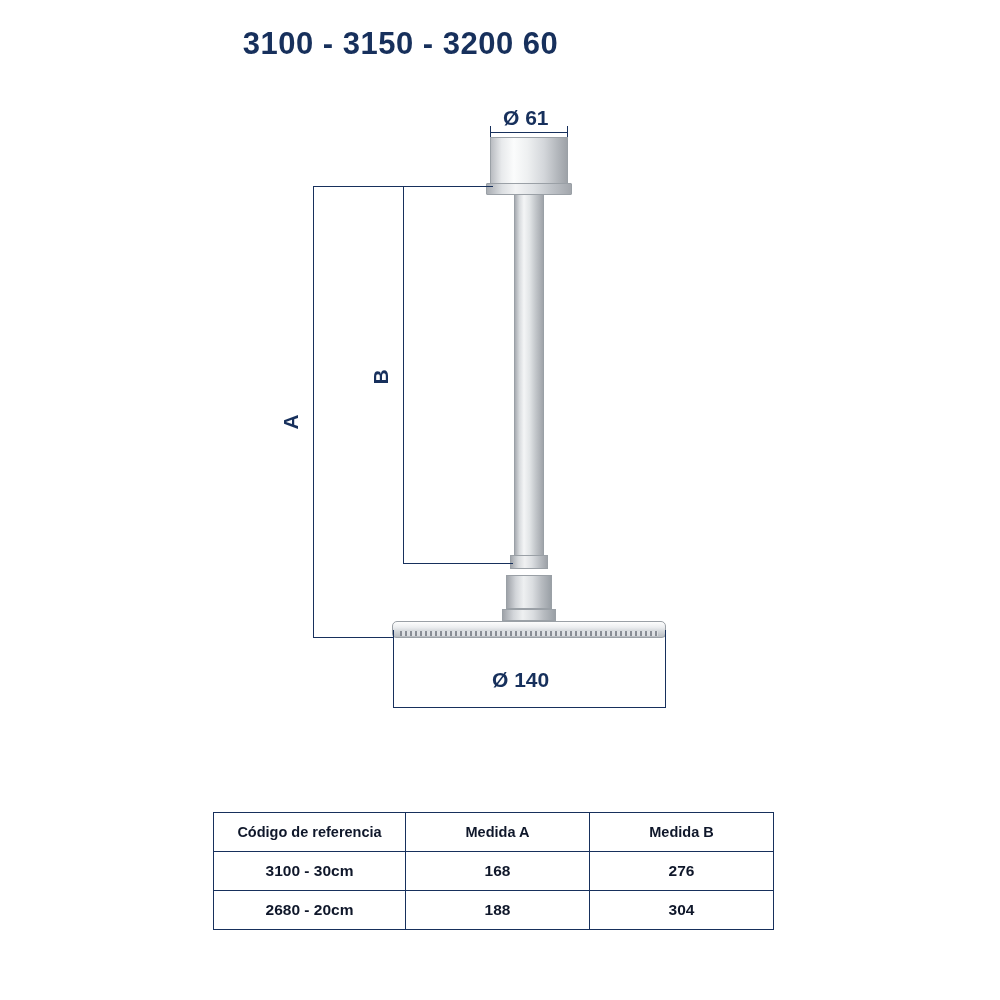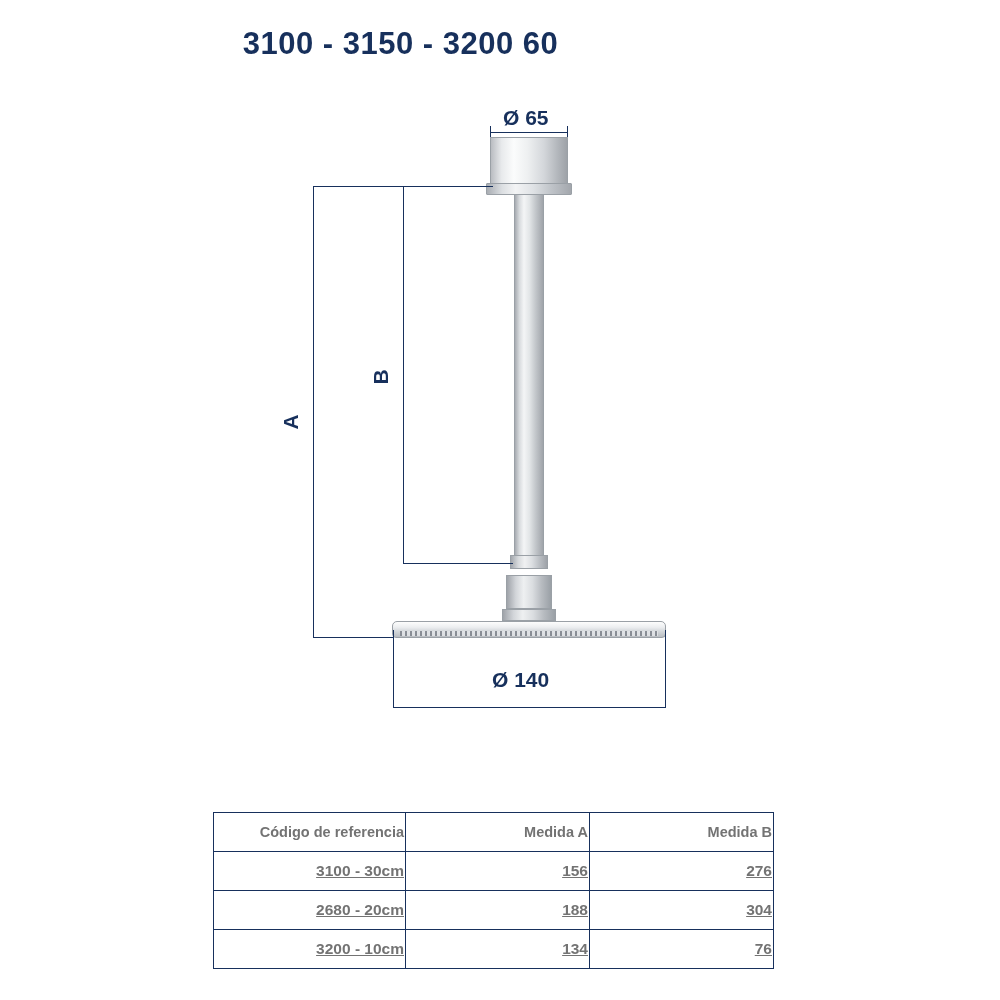--- a/index.html
+++ b/index.html
@@ -169,54 +169,53 @@
     width: 560px;
   }
   table.spec {
     border-collapse: collapse;
     width: 560px;
     table-layout: fixed;
   }
   table.spec th, table.spec td {
     border: 1px solid #17305c;
     height: 36px;
-    text-align: right;
+    text-align: center;
     vertical-align: middle;
-    color: #737373;
+    color: #0f172a;
     margin-top: 16px;
   }
   table.spec th {
     font-size: 14.5px;
     font-weight: bold;
   }
   table.spec td {
     font-size: 15.5px;
     font-weight: bold;
-    text-decoration: underline;
   }
   table.spec col.c1 { width: 192px; }
   table.spec col.c2 { width: 184px; }
   table.spec col.c3 { width: 184px; }
 
   .rot {
     transform: rotate(-90deg);
     transform-origin: 50% 50%;
     display: inline-block;
   }
 </style>
 </head>
 <body>
 
 <div class="page">
 
   <div class="title">3100 - 3150 - 3200 60</div>
 
   <div class="drawing">
 
-    <div class="dim-label" style="left:503px; top:16px;">Ø 65</div>
+    <div class="dim-label" style="left:503px; top:16px;">Ø 61</div>
 
     <div class="ln ln-h" style="left:490px; top:42px; width:78px;"></div>
     <div class="ln ln-v" style="left:490px; top:36px; height:12px;"></div>
     <div class="ln ln-v" style="left:567px; top:36px; height:12px;"></div>
 
     <div class="flange"></div>
     <div class="flange-base"></div>
     <div class="tube"></div>
     <div class="collar-1"></div>
     <div class="collar-2"></div>
@@ -250,30 +249,25 @@
       <thead>
         <tr>
           <th>Código de referencia</th>
           <th>Medida A</th>
           <th>Medida B</th>
         </tr>
       </thead>
       <tbody>
         <tr>
           <td>3100 - 30cm</td>
-          <td>156</td>
+          <td>168</td>
           <td>276</td>
         </tr>
         <tr>
           <td>2680 - 20cm</td>
           <td>188</td>
           <td>304</td>
         </tr>
-        <tr>
-          <td>3200 - 10cm</td>
-          <td>134</td>
-          <td>76</td>
-        </tr>
       </tbody>
     </table>
   </div>
 
 </div>
 
 </body></html>

